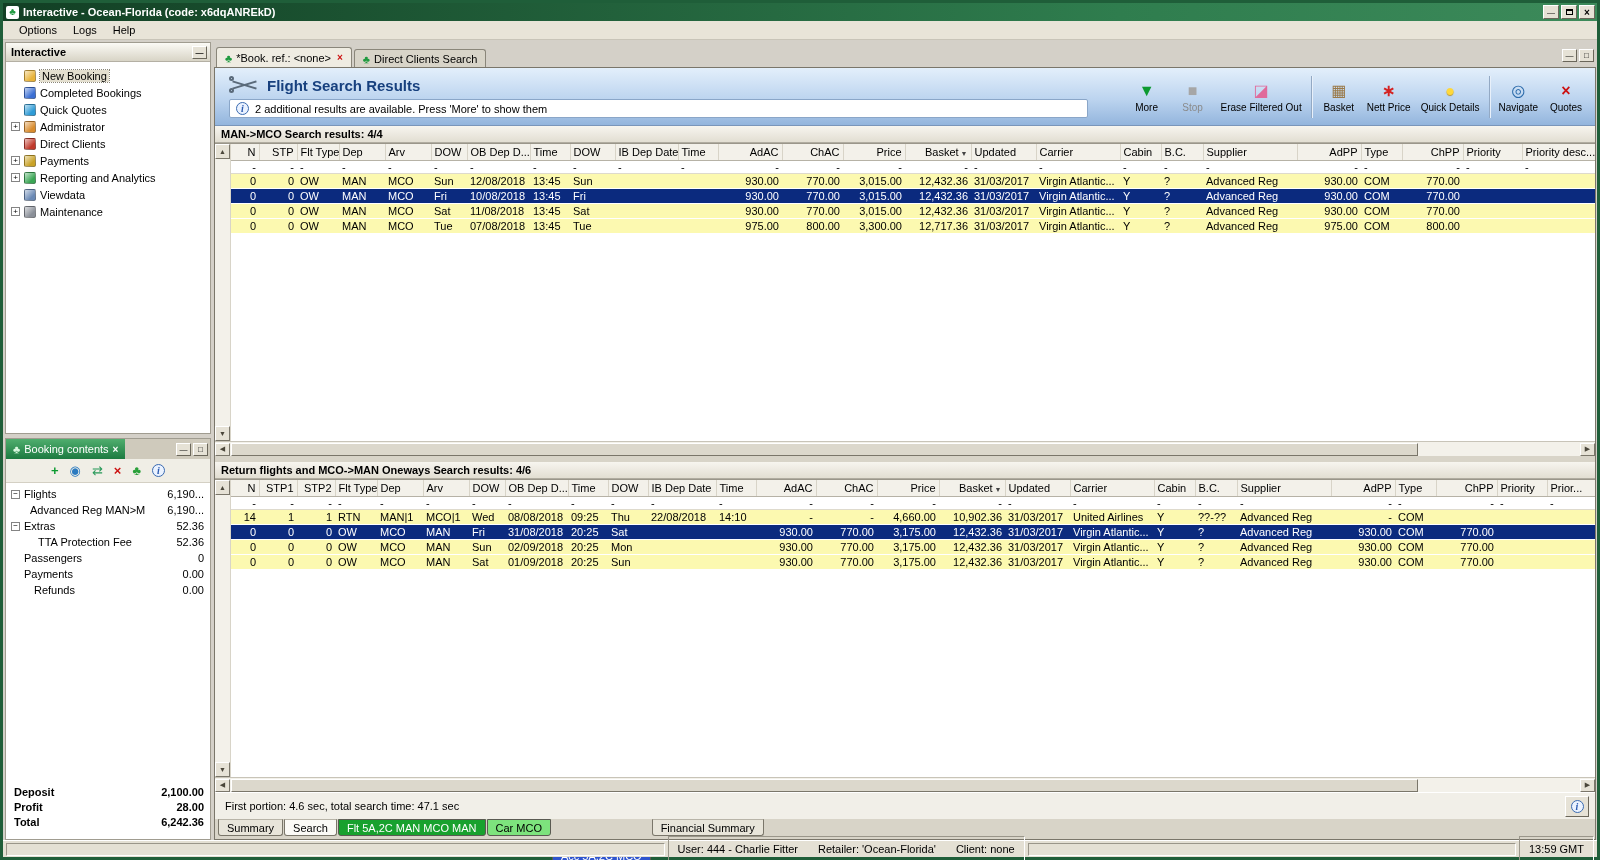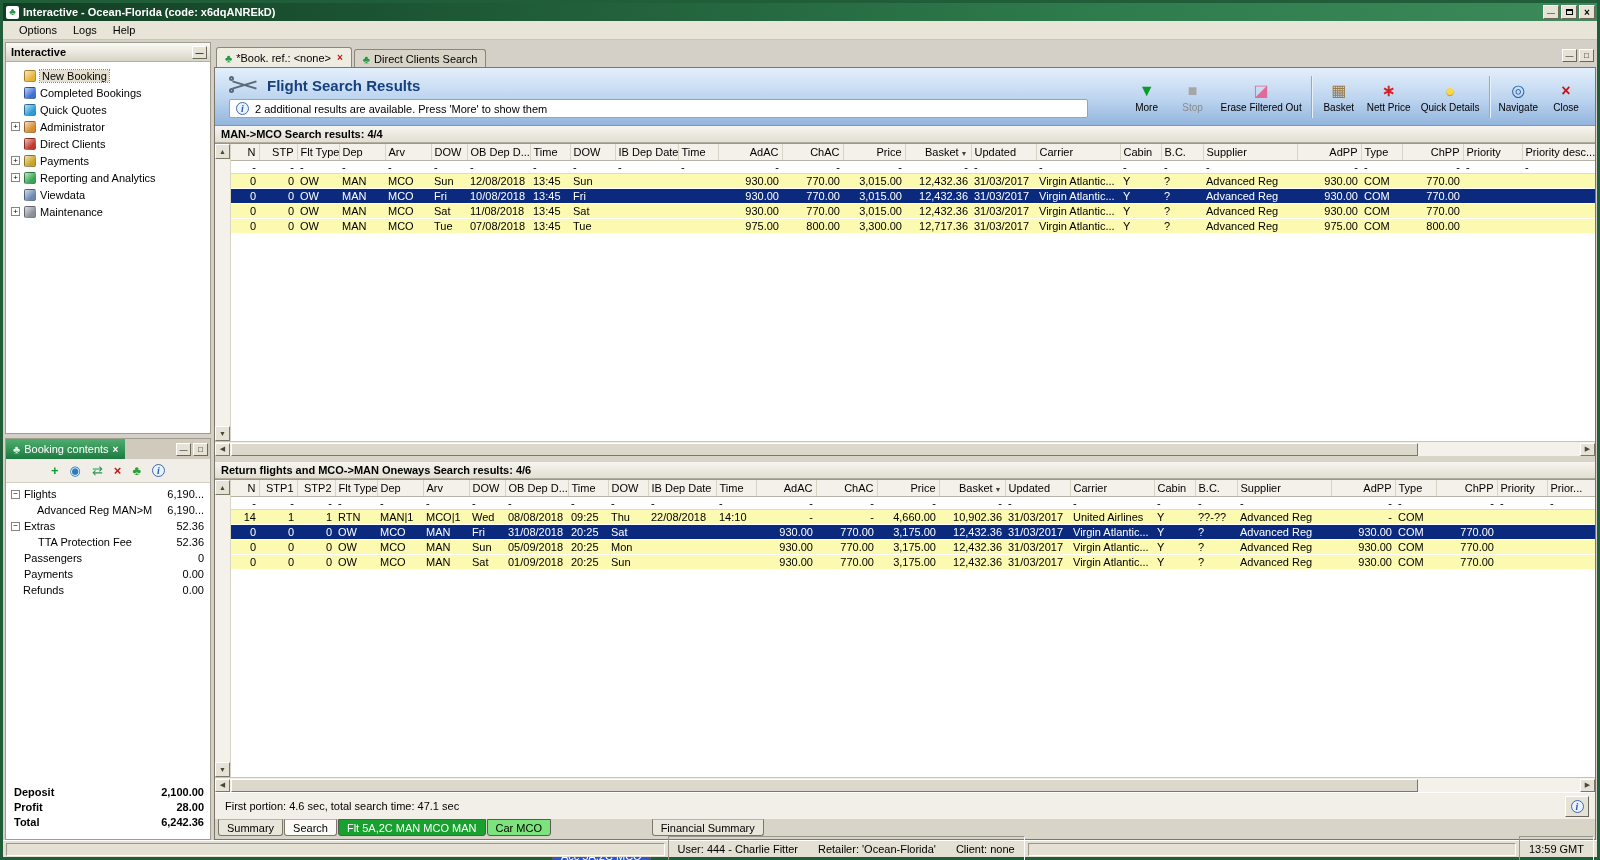--- a/index.html
+++ b/index.html
@@ -239,21 +239,21 @@
             <span class="btool" style="color: rgb(204, 17, 17); font-weight: bold;">×</span>
             <span class="btool" style="color: rgb(42, 160, 58);">♣</span>
             <span class="icircle btool">i</span>
           </div>
         <div class="bctree">
             <div class="brow" style="padding-left: 5px;">
               <span class="ebox">−</span>
               <span class="blbl">Flights</span>
               <span class="bval">6,190...</span>
             </div>
-            <div class="brow" style="padding-left: 18px;">
+            <div class="brow" style="padding-left: 11px;">
               <span class="ebox ghost"></span>
               <span class="blbl">Advanced Reg MAN&gt;M</span>
               <span class="bval">6,190...</span>
             </div>
             <div class="brow" style="padding-left: 5px;">
               <span class="ebox">−</span>
               <span class="blbl">Extras</span>
               <span class="bval">52.36</span>
             </div>
             <div class="brow" style="padding-left: 19px;">
@@ -264,21 +264,21 @@
             <div class="brow" style="padding-left: 5px;">
               <span class="ebox ghost"></span>
               <span class="blbl">Passengers</span>
               <span class="bval">0</span>
             </div>
             <div class="brow" style="padding-left: 5px;">
               <span class="ebox ghost"></span>
               <span class="blbl">Payments</span>
               <span class="bval">0.00</span>
             </div>
-            <div class="brow" style="padding-left: 4px;">
+            <div class="brow" style="padding-left: 15px;">
               <span class="ebox ghost"></span>
               <span class="blbl">Refunds</span>
               <span class="bval">0.00</span>
             </div>
           </div>
         <div class="bctotals">
             <div class="totrow">
               <span class="totlbl">Deposit</span>
               <span class="totval">2,100.00</span>
             </div>
@@ -356,21 +356,21 @@
                 <span class="tbic ic-bulb">●</span>
                 <span class="tblb">Quick Details</span>
               </div>
               <div class="tsep"></div>
               <div class="tbtn">
                 <span class="tbic ic-navigate">◎</span>
                 <span class="tblb">Navigate</span>
               </div>
               <div class="tbtn">
                 <span class="tbic ic-close">×</span>
-                <span class="tblb">Close</span>
+                <span class="tblb">Quotes</span>
               </div>
             </div>
         </div>
 
         <div class="section">
           <div class="sectitle">MAN-&gt;MCO Search results: 4/4</div>
           <div class="secbody">
             <div class="vscroll">
               <span class="sbtn">▲</span>
               <span class="sbtn">▼</span>
@@ -746,21 +746,21 @@
                       <td></td>
                     </tr>
                     <tr class="datarow">
                       <td class="ra">0</td>
                       <td class="ra">0</td>
                       <td class="ra">0</td>
                       <td>OW</td>
                       <td>MCO</td>
                       <td>MAN</td>
                       <td>Sun</td>
-                      <td>05/09/2018</td>
+                      <td>02/09/2018</td>
                       <td>20:25</td>
                       <td>Mon</td>
                       <td></td>
                       <td></td>
                       <td class="ra">930.00</td>
                       <td class="ra">770.00</td>
                       <td class="ra">3,175.00</td>
                       <td class="ra">12,432.36</td>
                       <td>31/03/2017</td>
                       <td>Virgin Atlantic...</td>

